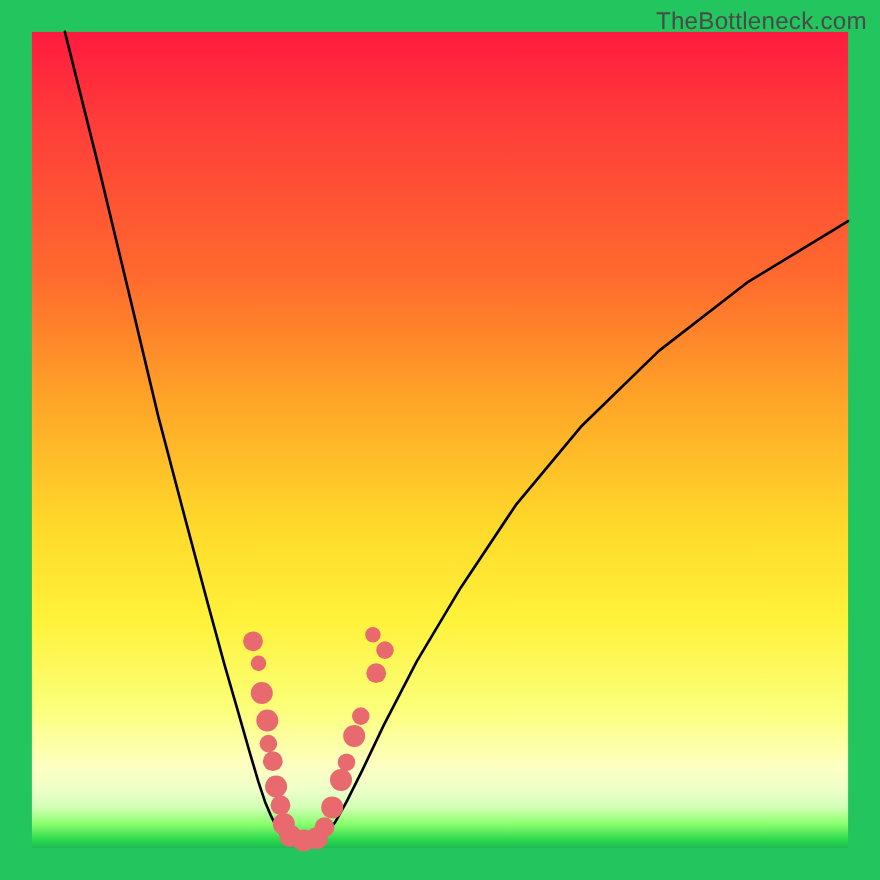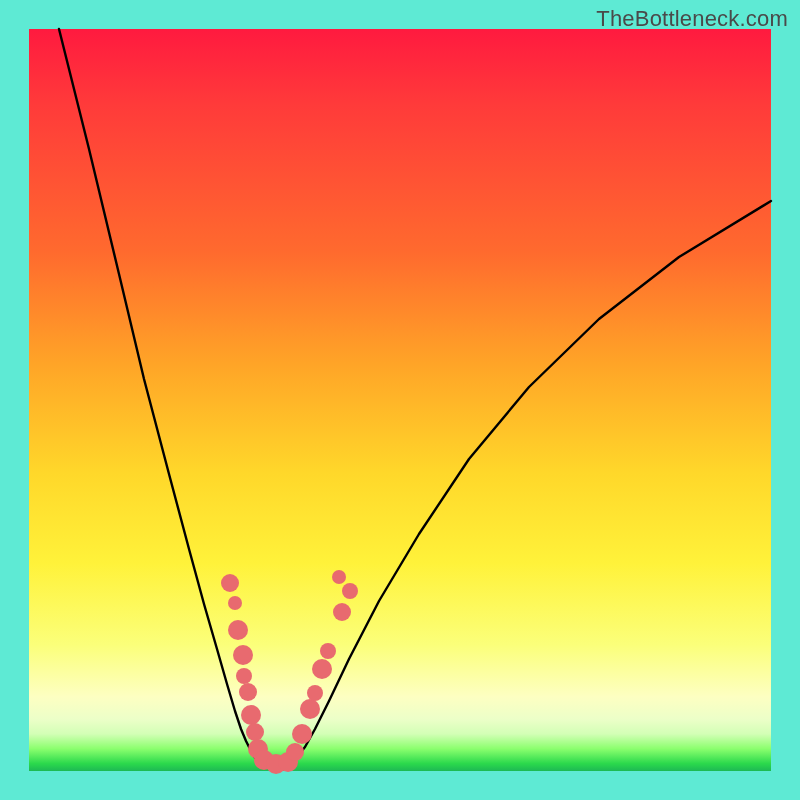--- a/index.html
+++ b/index.html
@@ -8,21 +8,21 @@
     width: 800px;
     height: 800px;
     overflow: hidden;
     background: #000;
     font-family: Arial, Helvetica, sans-serif;
   }
   .frame {
     position: absolute;
     left: 0; top: 0;
     width: 800px; height: 800px;
-    background: #5eead4;
+    background: #22c55e;
   }
   .plot {
     position: absolute;
     left: 29px;
     top: 29px;
     width: 742px;
     height: 742px;
     
     background: linear-gradient(to bottom,
        #ff1a3f 0%,

